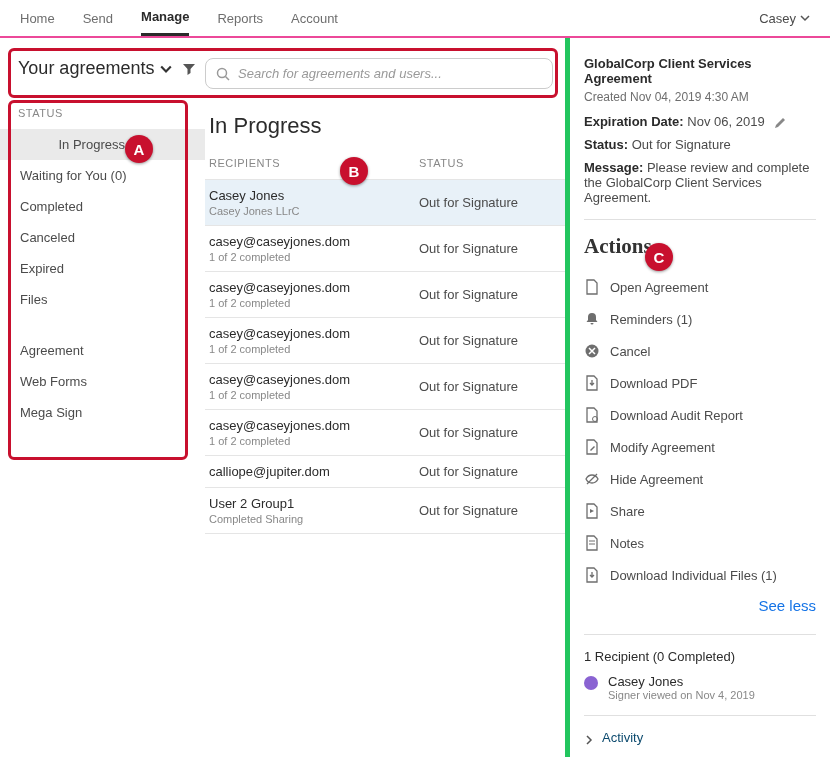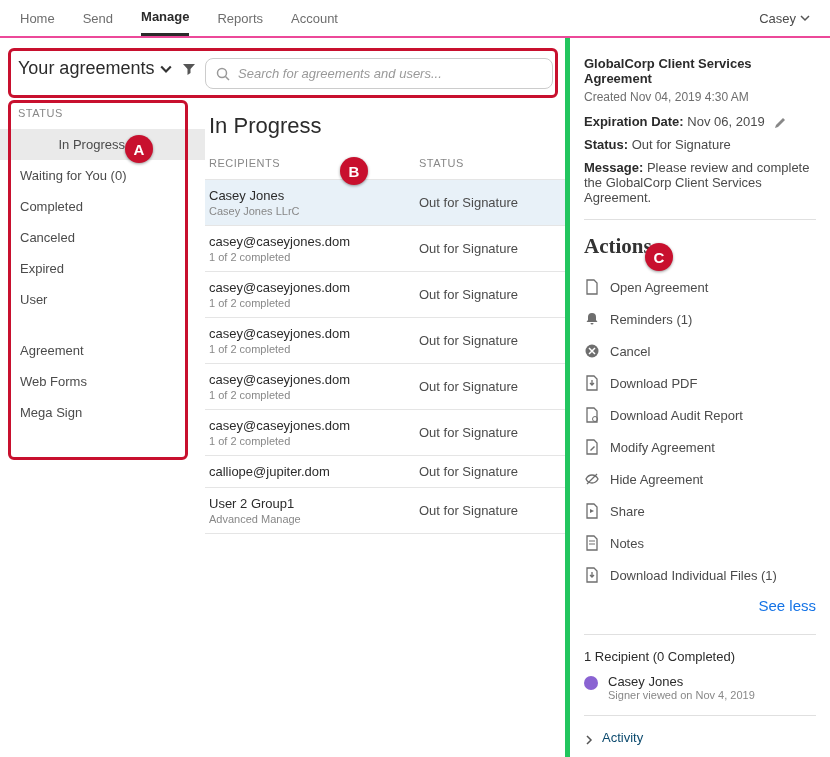--- a/index.html
+++ b/index.html
@@ -96,21 +96,21 @@
             <path d="M1 2h12l-4.5 5v4l-3 2v-6z" fill="#555"></path>
           </svg>
       </span>
     </div>
     <div class="section-label">STATUS</div>
     <div class="status-item selected">In Progress (8)</div>
     <div class="status-item">Waiting for You (0)</div>
     <div class="status-item">Completed</div>
     <div class="status-item">Canceled</div>
     <div class="status-item">Expired</div>
-    <div class="status-item">User</div>
+    <div class="status-item">Files</div>
     <div class="nav-group">
       <div class="status-item">Agreement</div>
       <div class="status-item">Web Forms</div>
       <div class="status-item">Mega Sign</div>
     </div>
   </div>
 
   <div class="midcol">
     <div class="search-wrap">
       <div class="search">
@@ -171,21 +171,21 @@
         </div>
         <div class="row">
           <div class="col-recip">
             <div class="recip-name">calliope@jupiter.dom</div>
           </div>
           <div class="col-status status-cell">Out for Signature</div>
         </div>
         <div class="row">
           <div class="col-recip">
             <div class="recip-name">User 2 Group1</div>
-            <div class="recip-sub">Advanced Manage</div>
+            <div class="recip-sub">Completed Sharing</div>
           </div>
           <div class="col-status status-cell">Out for Signature</div>
         </div>
       </div>
   </div>
 
   <div class="rightcol">
     <div class="doc-title">GlobalCorp Client Services Agreement</div>
     <div class="meta-line">Created Nov 04, 2019 4:30 AM</div>
     <div class="meta-row">

